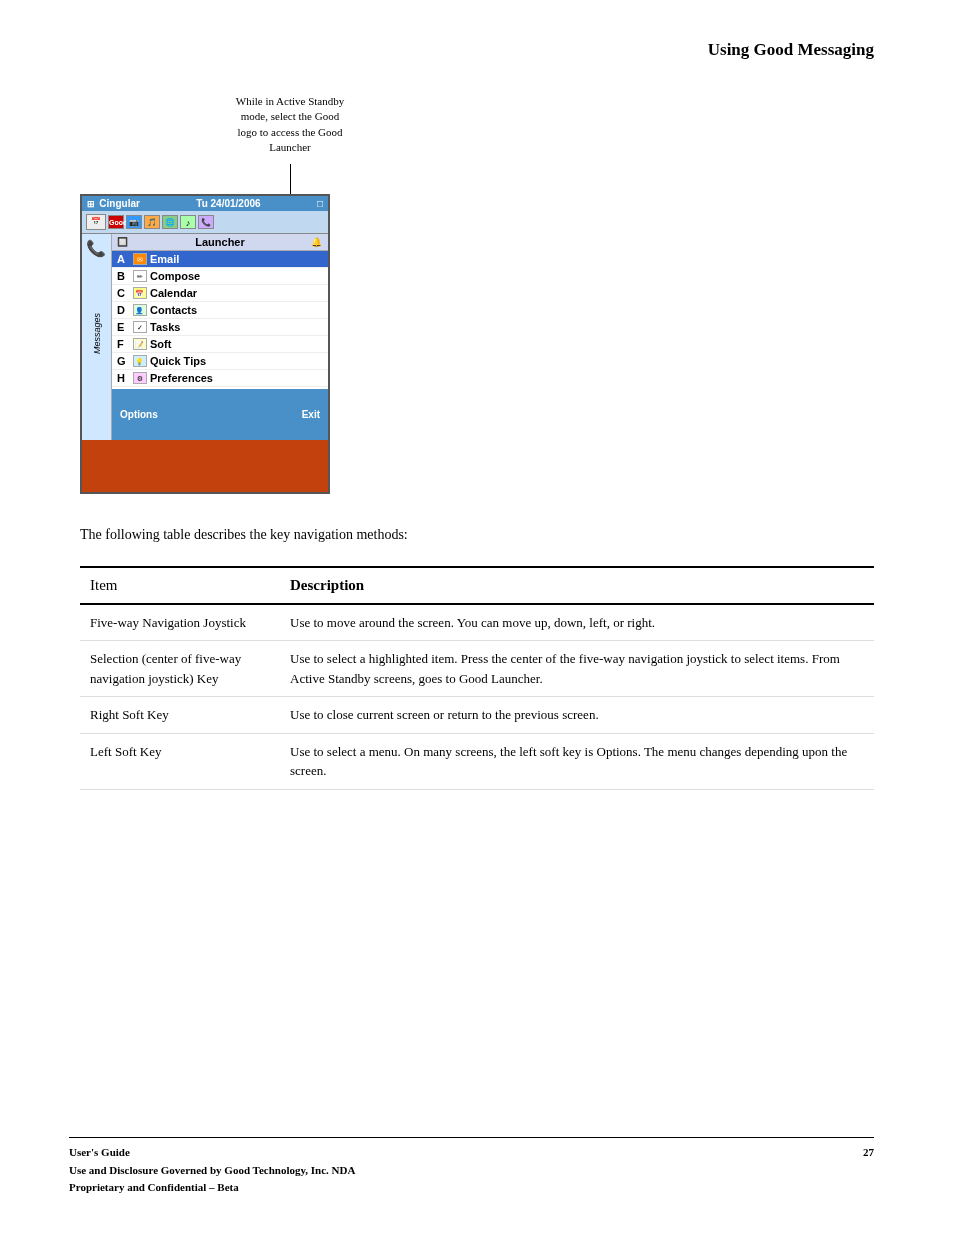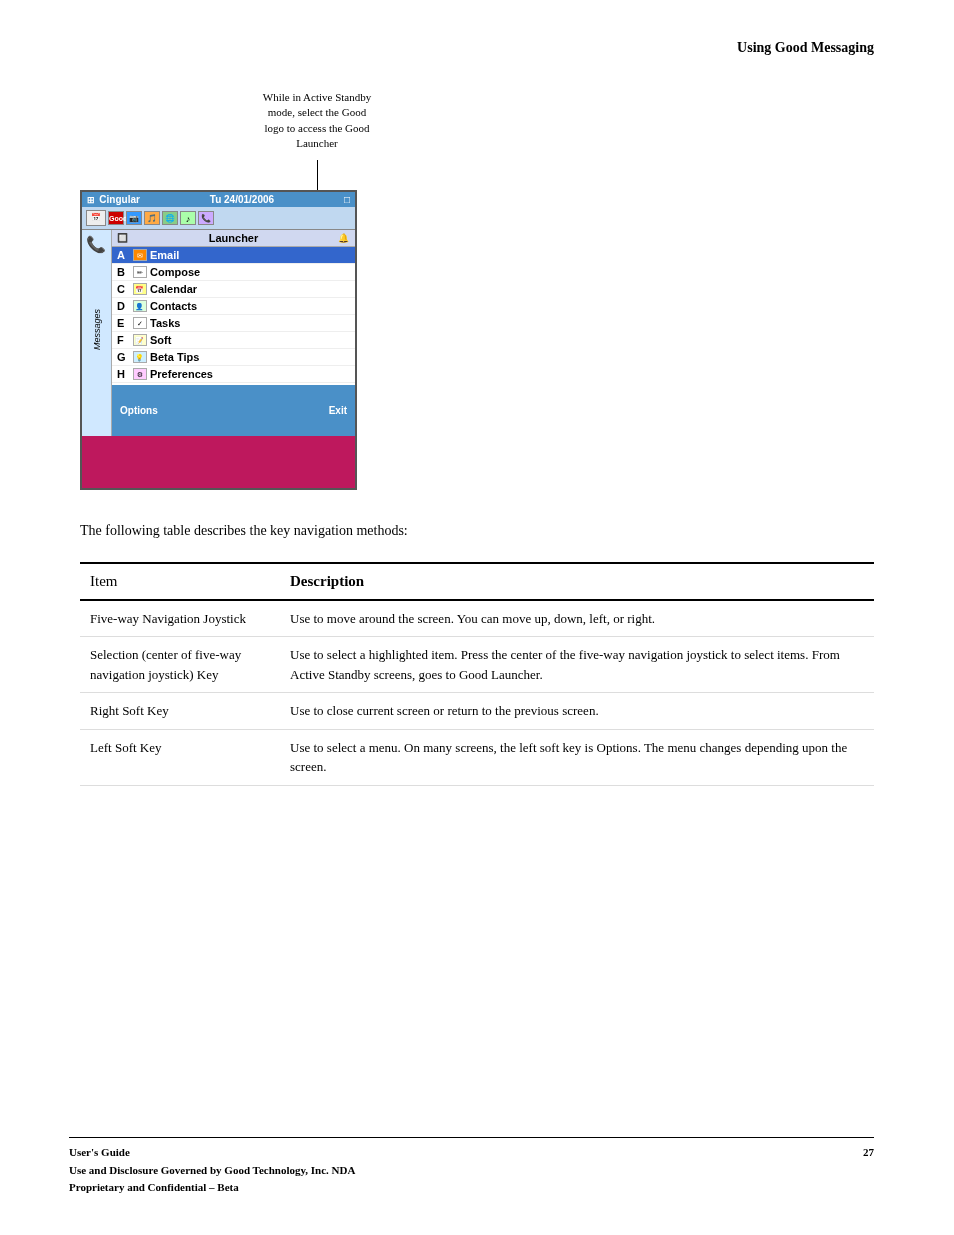--- a/index.html
+++ b/index.html
@@ -20,21 +20,21 @@
       position: relative;
     }
 
     
     .page-header {
       display: flex;
       justify-content: flex-end;
       margin-bottom: 30px;
     }
     .page-header-title {
-      font-size: 14px;
+      font-size: 17px;
       font-weight: bold;
       color: #000;
       margin-left: 16px;
     }
 
     
     .content-area {
       display: flex;
       flex-direction: column;
       align-items: flex-start;
@@ -74,22 +74,22 @@
     .callout-line {
       width: 1px;
       height: 30px;
       background: #000;
       margin: 0 auto;
     }
 
     
     .phone-mockup {
       border: 2px solid #555;
-      background: #be185d;
-      width: 277px;
+      background: #c2410c;
+      width: 250px;
       min-height: 300px;
       position: relative;
       font-family: Arial, sans-serif;
       font-size: 11px;
     }
 
     .phone-status-bar {
       background: #4a90c8;
       color: #fff;
       display: flex;
@@ -404,21 +404,21 @@
                   <span class="menu-item-text">Tasks</span>
                 </li>
                 <li class="menu-item">
                   <span class="menu-item-letter">F</span>
                   <span class="menu-item-icon notes">📝</span>
                   <span class="menu-item-text">Soft</span>
                 </li>
                 <li class="menu-item">
                   <span class="menu-item-letter">G</span>
                   <span class="menu-item-icon quicktips">💡</span>
-                  <span class="menu-item-text">Beta Tips</span>
+                  <span class="menu-item-text">Quick Tips</span>
                 </li>
                 <li class="menu-item">
                   <span class="menu-item-letter">H</span>
                   <span class="menu-item-icon prefs">⚙</span>
                   <span class="menu-item-text">Preferences</span>
                 </li>
               </ul>
 
               <div class="phone-bottom-bar">
                 <span>Options</span>

